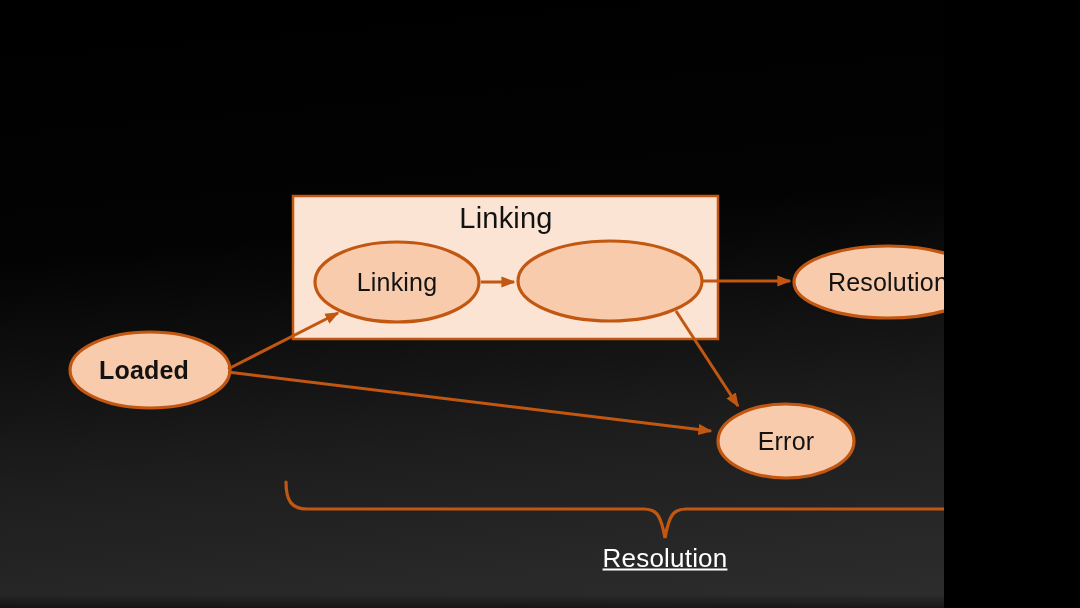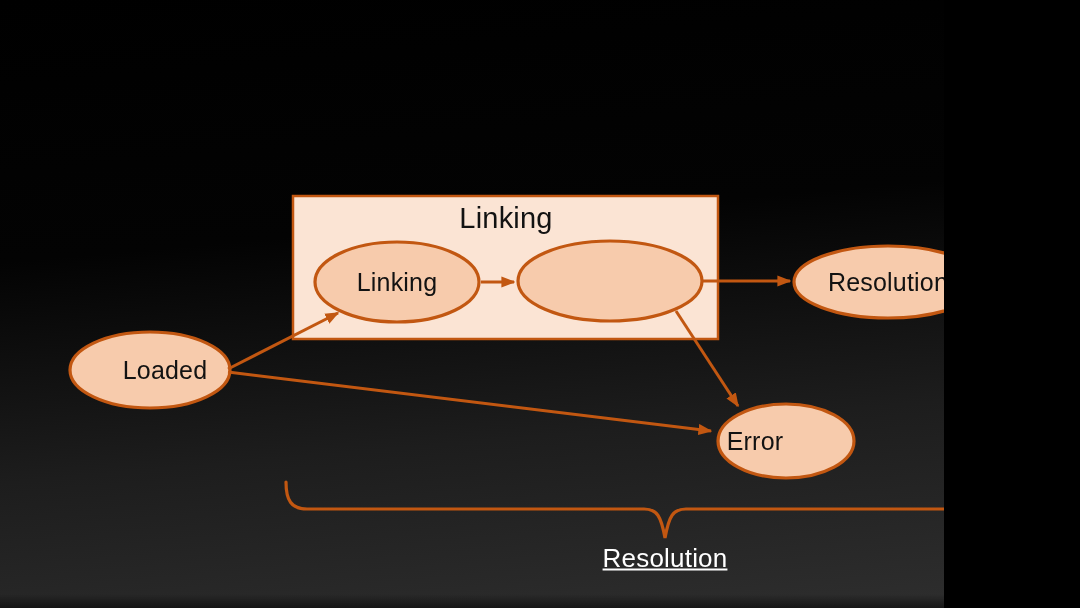--- a/index.html
+++ b/index.html
@@ -68,19 +68,19 @@
              C 286,500 291,509 307,509
              L 644,509
              C 657,509 661,516 665,538
              C 669,516 673,509 686,509
              L 1021,509
              C 1037,509 1042,500 1042,482" style="fill: none; stroke: var(--accent, #C25711); stroke-width: 3.2; stroke-linecap: round;"></path>
   </svg>
 
   <div class="label group-title" style="left: 506px; top: 218px;">Linking</div>
 
-  <div class="label" style="left: 165px; top: 370px;">Loaded</div>
+  <div class="label" style="left: 144px; top: 370px; font-weight: bold;">Loaded</div>
   <div class="label" style="left: 397px; top: 282px;">Linking</div>
   <div class="label" style="left: 888px; top: 282px;">Resolution</div>
-  <div class="label" style="left: 755px; top: 441px;">Error</div>
+  <div class="label" style="left: 786px; top: 441px;">Error</div>
 
   <div class="label caption" style="left: 665px; top: 558px; text-decoration: underline;">Resolution</div>
 </div>
 
 </body></html>

